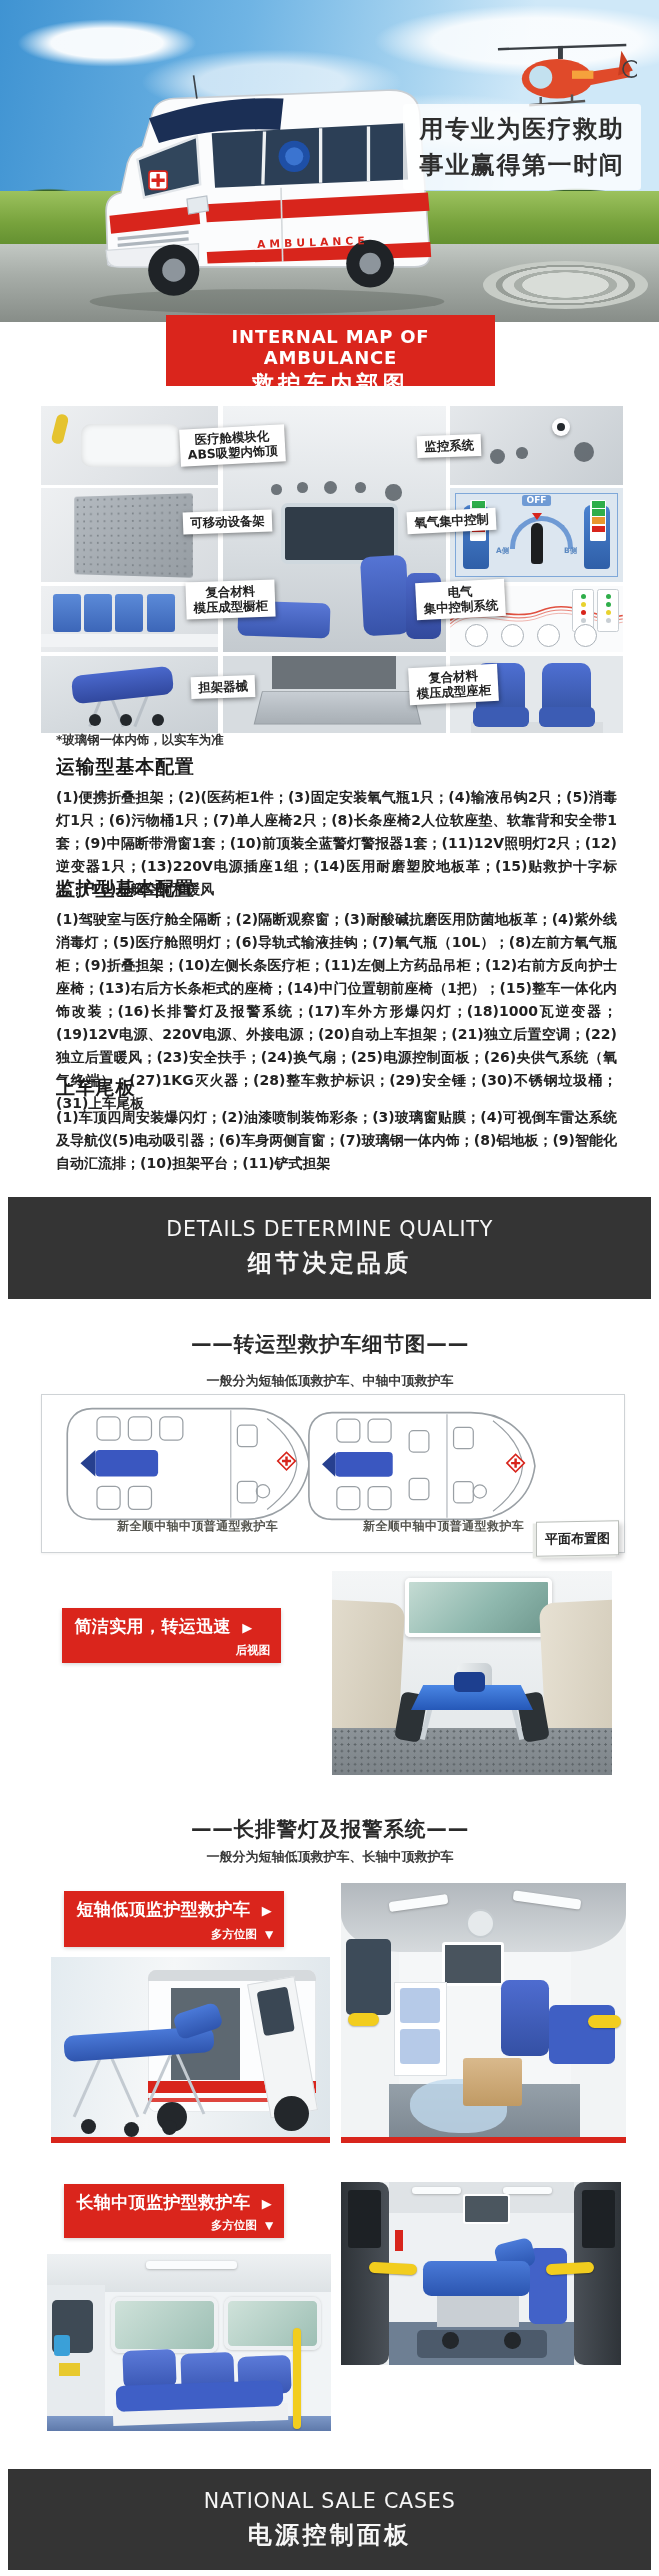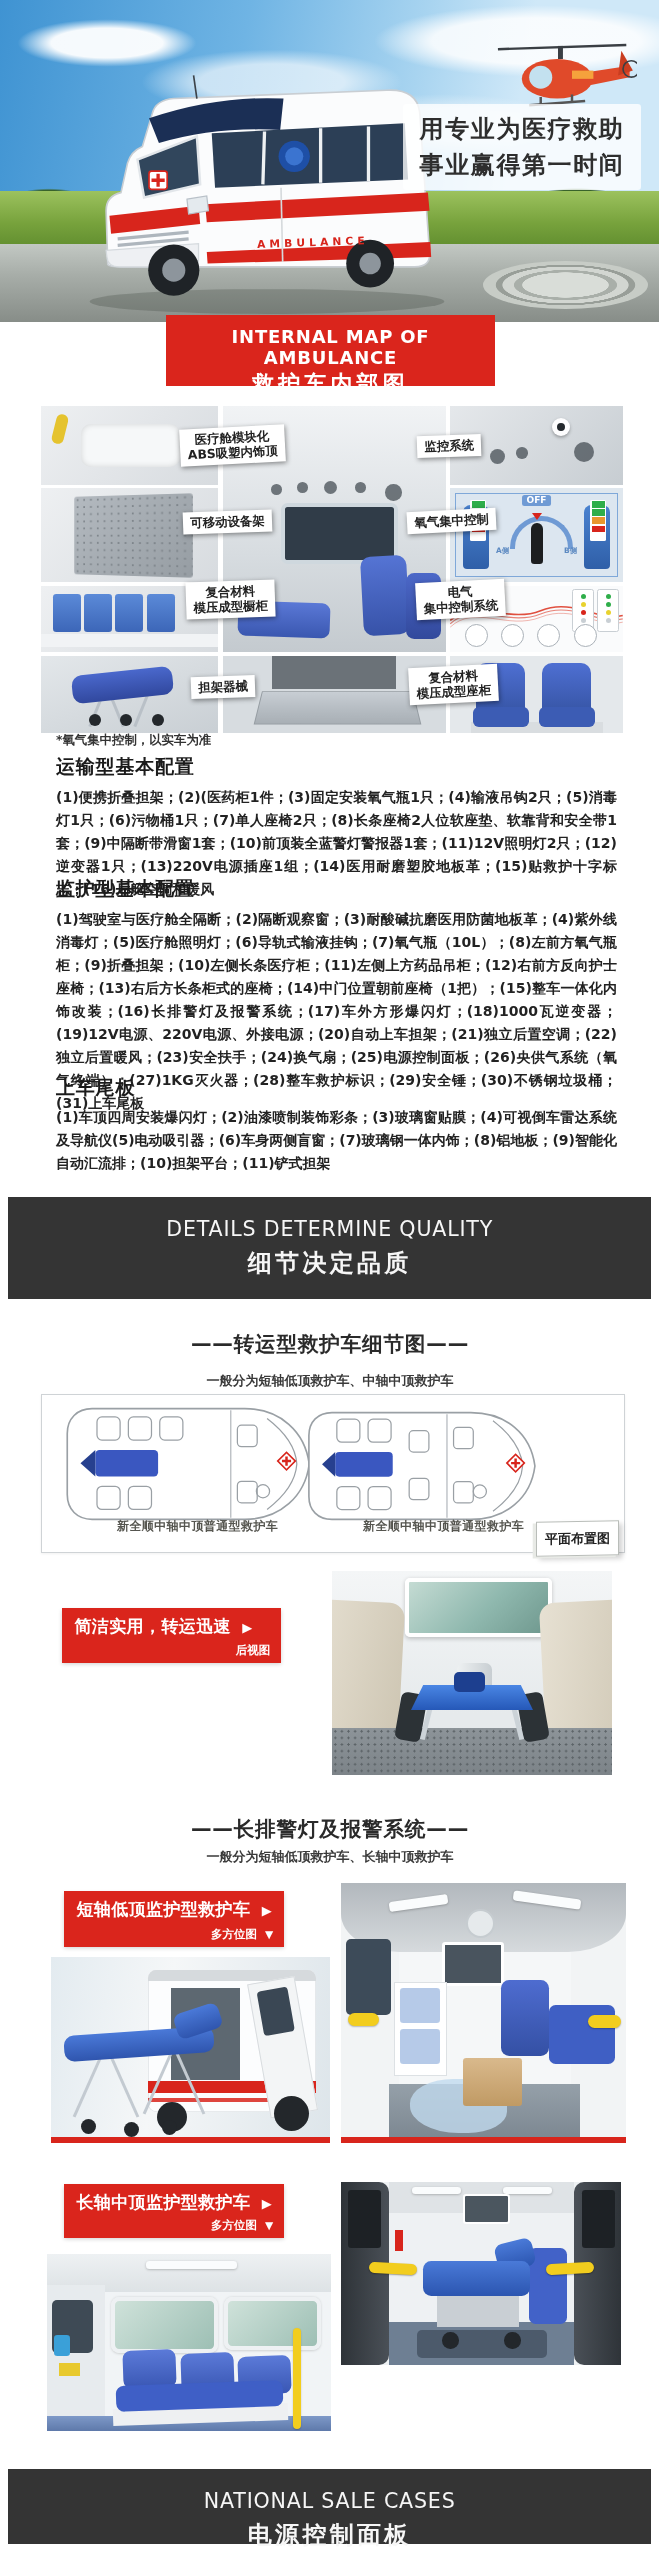--- a/index.html
+++ b/index.html
@@ -104,21 +104,21 @@
   #ref-note{position:absolute;left:56px;top:732px;font-size:12.4px;font-weight:600;color:#333;}
 
   
   .cfg-h{position:absolute;left:56px;font-size:19px;font-weight:800;color:#1b1b1b;letter-spacing:0.8px;}
   #h-transport{top:754px;} #h-monitor{top:876px;} #h-optional{top:1075px;}
   .cfg-b{position:absolute;left:56px;width:561px;font-size:14px;line-height:23px;font-weight:700;color:#222;text-align:justify;}
   #b-transport{top:786px;} #b-monitor{top:908px;} #b-optional{top:1106px;}
 
   
   .dark-banner{position:absolute;left:8.2px;width:643px;background:#343434;color:#f6f6f6;text-align:center;}
-  #banner-details{top:1197px;height:102px;} #banner-sales{top:2469px;height:75px;}
+  #banner-details{top:1197px;height:102px;} #banner-sales{top:2469px;height:101px;}
   .db-en{margin-top:20px;font-size:20.6px;font-weight:500;letter-spacing:0.8px;}
   .db-cn{margin-top:5.8px;font-size:24px;font-weight:800;letter-spacing:3.3px;}
 
   
   .section-title{position:absolute;left:0;width:660px;text-align:center;font-size:20.6px;font-weight:800;color:#2a2a2a;letter-spacing:0.8px;}
   #transfer-title{top:1330px;} #monitor-title{top:1815px;}
   .section-sub{position:absolute;left:0;width:660px;text-align:center;font-size:13px;font-weight:600;color:#3a3a3a;}
   #transfer-sub{top:1372px;} #monitor-sub{top:1848px;}
 
   
@@ -396,21 +396,21 @@
     <div>集中控制系统</div>
   </div>
   <div class="chip rot-b" id="chip-stretcher">
     <div>担架器械</div>
   </div>
   <div class="chip rot-a" id="chip-seatcab">
     <div>复合材料</div>
     <div>模压成型座柜</div>
   </div>
 
-  <div id="ref-note">*氧气集中控制，以实车为准</div>
+  <div id="ref-note">*玻璃钢一体内饰，以实车为准</div>
 
   <div class="cfg-h" id="h-transport">运输型基本配置</div>
   <div class="cfg-b" id="b-transport">(1)便携折叠担架；(2)(医药柜1件；(3)固定安装氧气瓶1只；(4)输液吊钩2只；(5)消毒灯1只；(6)污物桶1只；(7)单人座椅2只；(8)长条座椅2人位软座垫、软靠背和安全带1套；(9)中隔断带滑窗1套；(10)前顶装全蓝警灯警报器1套；(11)12V照明灯2只；(12)逆变器1只；(13)220V电源插座1组；(14)医用耐磨塑胶地板革；(15)贴救护十字标志；(16)后舱空调和暖风</div>
 
   <div class="cfg-h" id="h-monitor">监护型基本配置</div>
   <div class="cfg-b" id="b-monitor">(1)驾驶室与医疗舱全隔断；(2)隔断观察窗；(3)耐酸碱抗磨医用防菌地板革；(4)紫外线消毒灯；(5)医疗舱照明灯；(6)导轨式输液挂钩；(7)氧气瓶（10L）；(8)左前方氧气瓶柜；(9)折叠担架；(10)左侧长条医疗柜；(11)左侧上方药品吊柜；(12)右前方反向护士座椅；(13)右后方长条柜式的座椅；(14)中门位置朝前座椅（1把）；(15)整车一体化内饰改装；(16)长排警灯及报警系统；(17)车外方形爆闪灯；(18)1000瓦逆变器；(19)12V电源、220V电源、外接电源；(20)自动上车担架；(21)独立后置空调；(22)独立后置暖风；(23)安全扶手；(24)换气扇；(25)电源控制面板；(26)央供气系统（氧气终端）；(27)1KG灭火器；(28)整车救护标识；(29)安全锤；(30)不锈钢垃圾桶；(31)上车尾板</div>
 
   <div class="cfg-h" id="h-optional">上车尾板</div>
   <div class="cfg-b" id="b-optional">(1)车顶四周安装爆闪灯；(2)油漆喷制装饰彩条；(3)玻璃窗贴膜；(4)可视倒车雷达系统及导航仪(5)电动吸引器；(6)车身两侧盲窗；(7)玻璃钢一体内饰；(8)铝地板；(9)智能化自动汇流排；(10)担架平台；(11)铲式担架</div>
 

